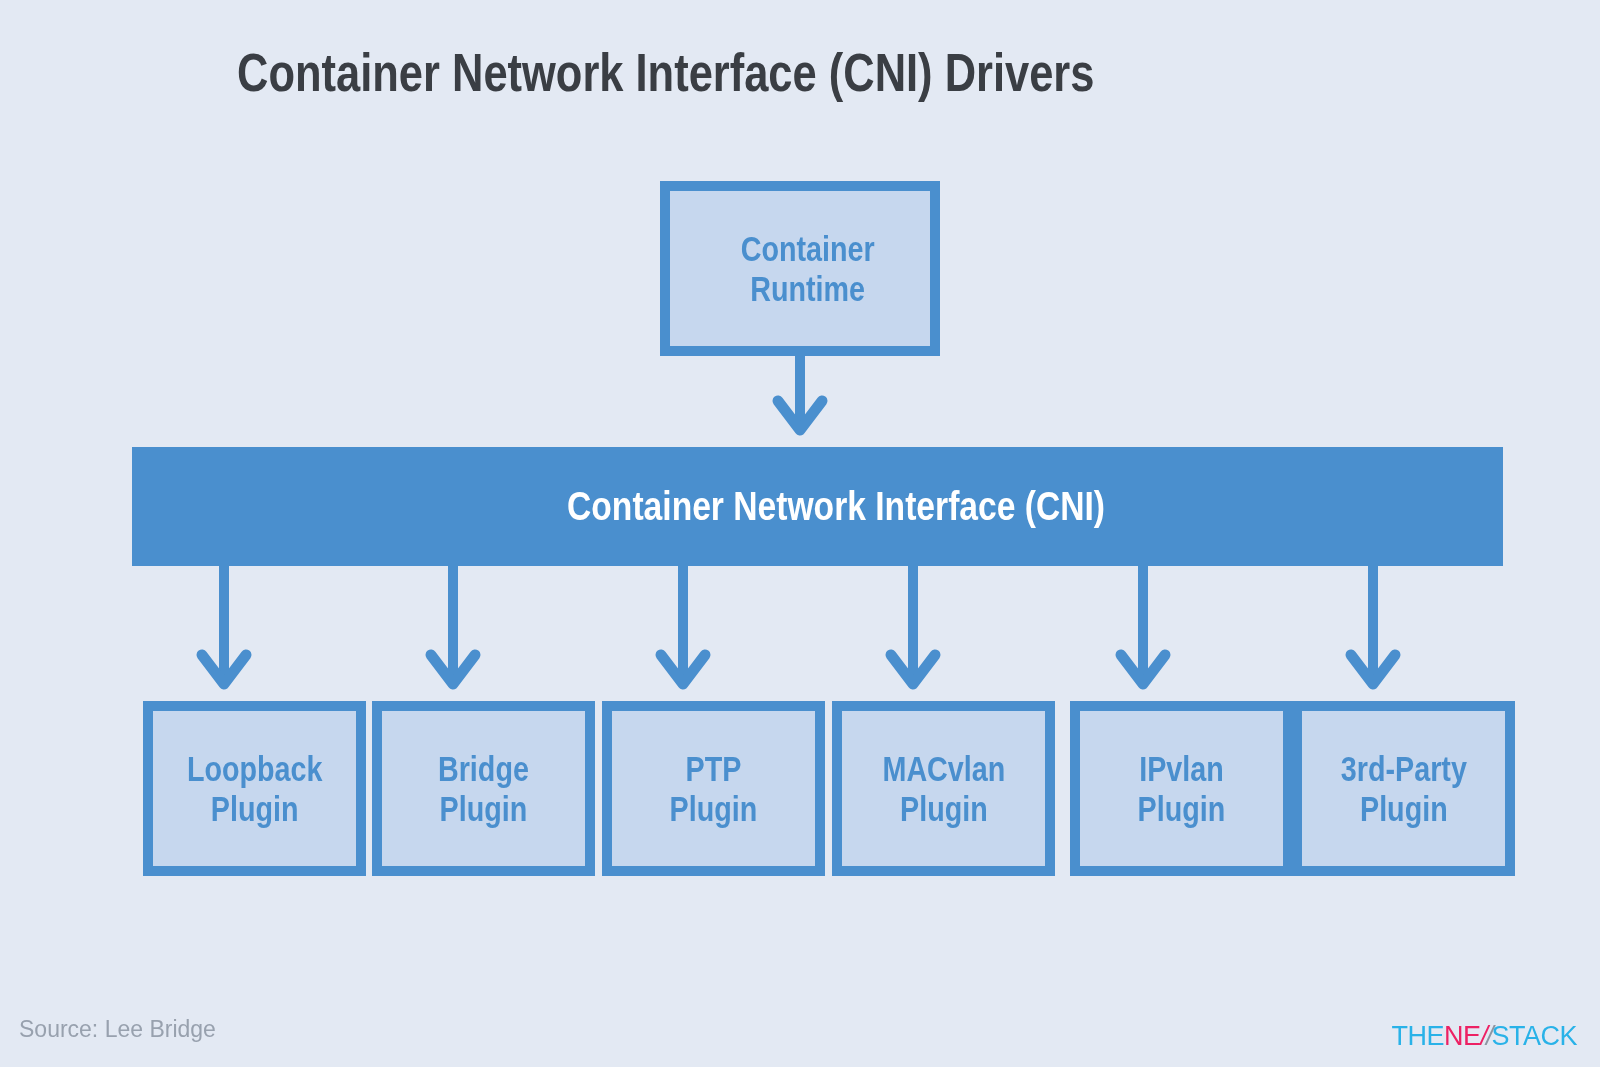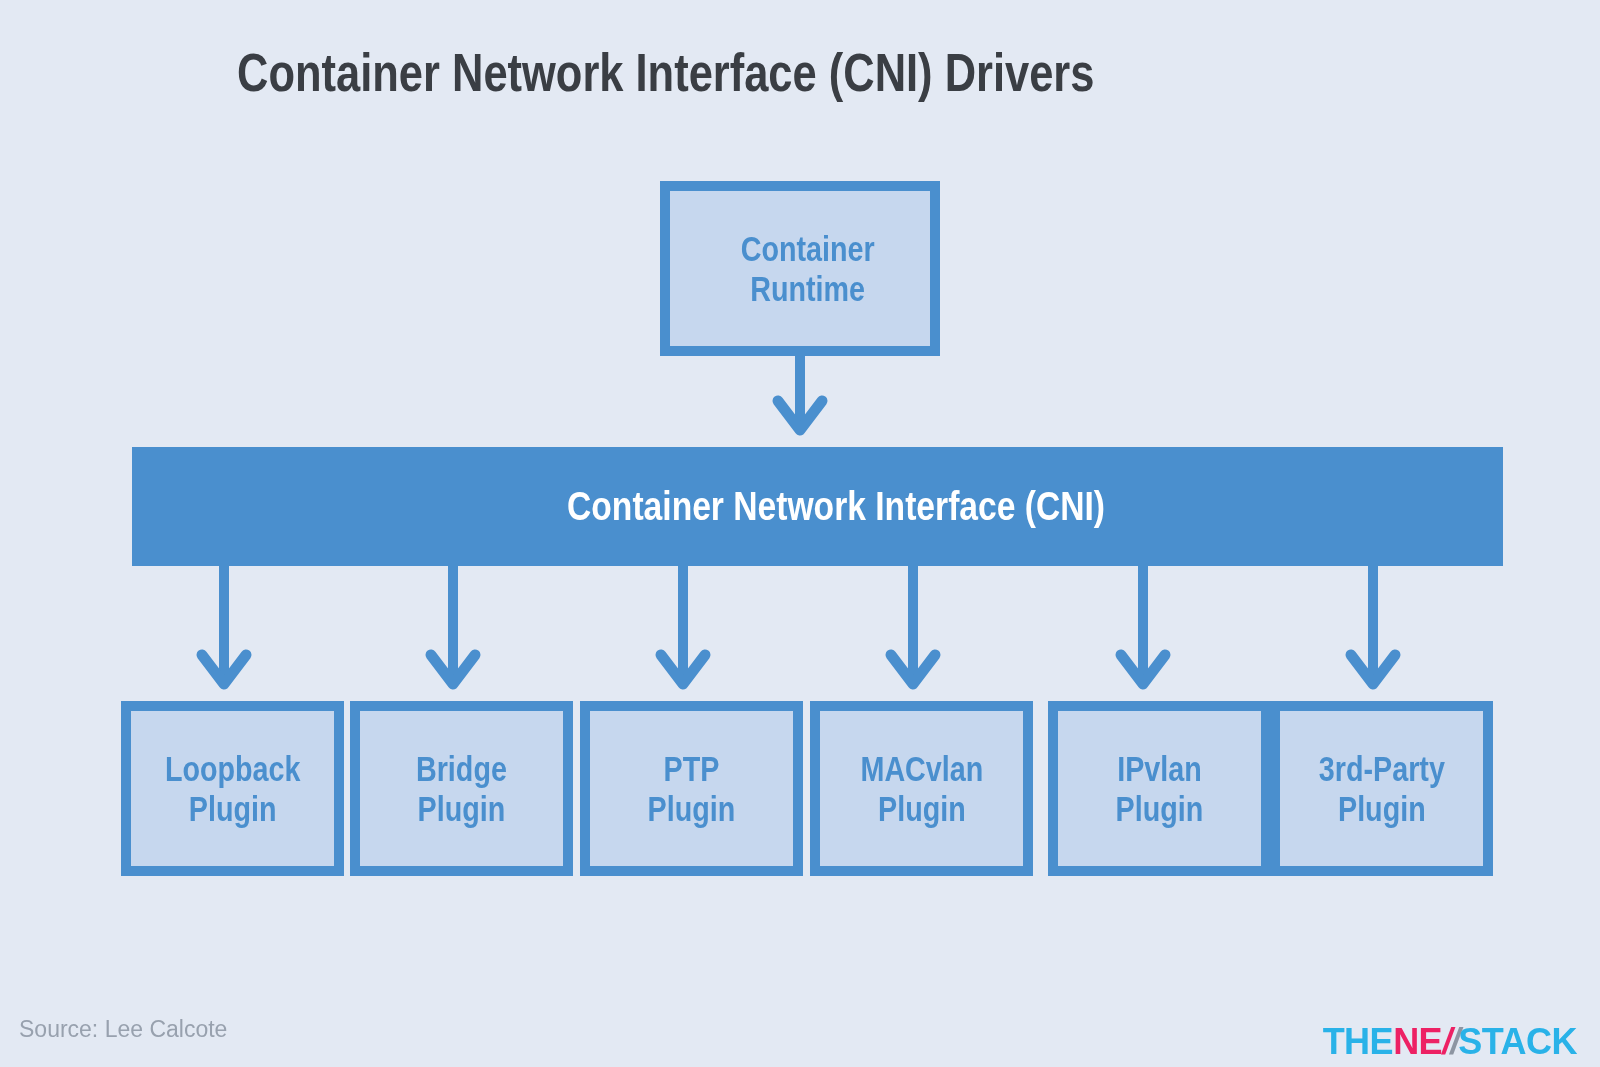--- a/index.html
+++ b/index.html
@@ -25,34 +25,34 @@
   }
   .node .lbl span{display:block;}
   #runtime-box{left:660px;top:181px;width:280px;height:175px;padding-left:16px;}
   .bar{
     position:absolute;left:132px;top:447px;width:1334px;height:119px;
     background:var(--accent-blue,#4a8fce);
     display:flex;align-items:center;justify-content:center;padding-left:37px;
   }
   .bar .lbl{color:var(--bar-text,#ffffff);font-weight:bold;font-size:41px;}
   .arrow{position:absolute;color:var(--accent-blue,#4a8fce);}
-  .plugin{top:701px;width:223px;height:175px;}
+  .plugin{top:701px;width:223px;height:175px;margin-left:22px;}
   #plugin-box-0{left:121px;}
   #plugin-box-1{left:350px;}
   #plugin-box-2{left:580px;}
   #plugin-box-3{left:810px;}
   #plugin-box-4{left:1048px;text-align:center;}
   #plugin-box-5{left:1270px;}
   .source{
     position:absolute;left:19px;top:1016px;
     font-size:23px;color:var(--source-text,#98a1ae);
   }
   .logo{
     position:absolute;right:23px;top:1021px;
-    font-size:36px;font-weight:bold;letter-spacing:-0.5px;white-space:nowrap;
+    font-size:27px;font-weight:normal;letter-spacing:-0.5px;white-space:nowrap;
   }
   .logo .cyan{color:var(--logo-cyan,#29b2e8);}
   .logo .pink{color:var(--logo-pink,#ed2164);}
   .logo .gray{color:var(--logo-gray,#8d95a2);}
   .logo .slash{letter-spacing:-2px;font-style:italic;}
 </style>
 </head>
 <body>
 
 <div class="title">
@@ -130,17 +130,17 @@
     <span>Plugin</span>
   </div>
 </div>
 <div class="node plugin" id="plugin-box-5">
   <div class="lbl cond">
     <span>3rd-Party</span>
     <span>Plugin</span>
   </div>
 </div>
 
-<div class="source">Source: Lee Calcote</div>
+<div class="source">Source: Lee Bridge</div>
 
 <div class="logo">
   <span class="cyan">THE</span><span class="pink">NE</span><span class="pink slash">/</span><span class="gray slash">/</span><span class="cyan">STACK</span>
 </div>
 
 </body></html>

